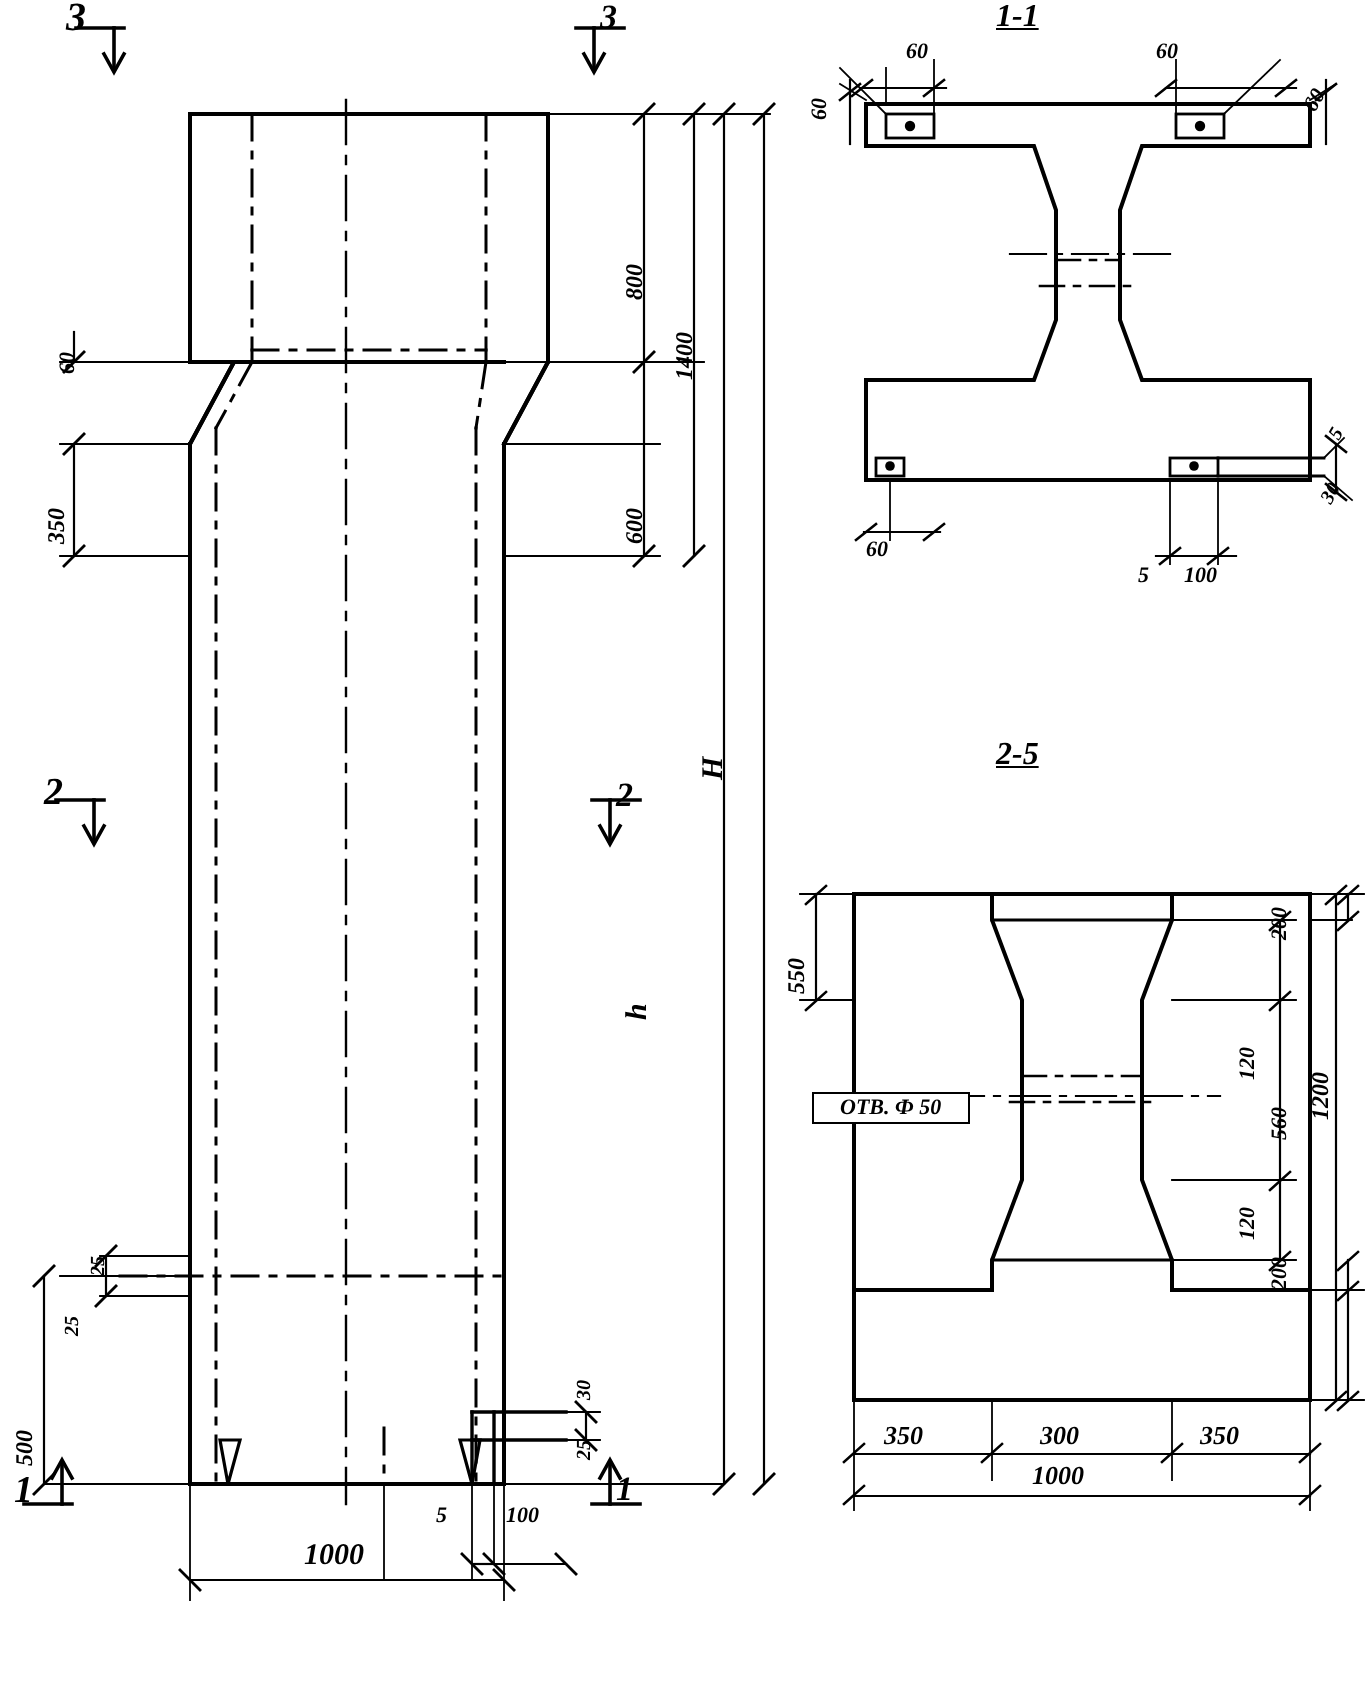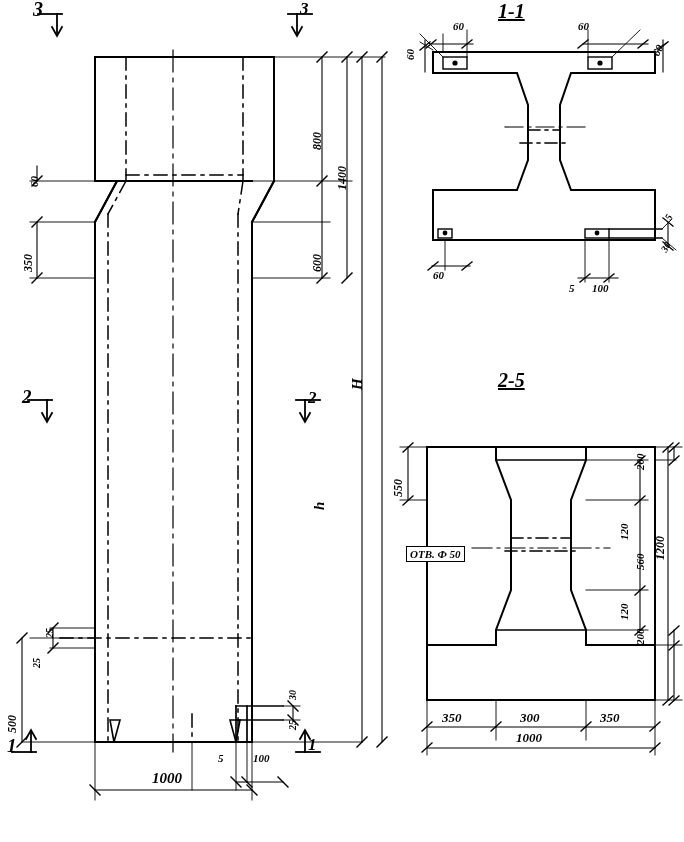--- a/index.html
+++ b/index.html
@@ -6,22 +6,22 @@
   body{width:684px;height:842px;position:relative;font-family:"Liberation Serif",serif;overflow:hidden;}
   #sheet{position:absolute;left:0;top:0;width:684px;height:842px;}
   .lbl{position:absolute;font-family:"Liberation Serif",serif;font-weight:bold;font-style:italic;color:#000;white-space:nowrap;}
   .s10{font-size:10px;}
   .s11{font-size:11px;}
   .s12{font-size:12px;}
   .s13{font-size:13px;}
   .s15{font-size:15px;}
   .s16{font-size:16px;}
   .rot{transform-origin:left top;}
-  .title{font-size:20px;font-weight:bold;font-style:italic;text-decoration:underline;}
-  .boxed{border:1.3px solid #000;padding:1px 3px;font-size:11px;font-weight:bold;font-style:italic;background:#fff;}
+  .title{font-size:16px;font-weight:bold;font-style:italic;text-decoration:underline;}
+  .boxed{border:1.3px solid #000;padding:1px 13px;font-size:11px;font-weight:bold;font-style:italic;background:#fff;}
 </style>
 </head>
 <body>
 
 <svg id="sheet" viewBox="0 0 684 842">
   <g fill="none" stroke="#000" stroke-width="1.7" stroke-linecap="square">
 
     <path d="M95,57 L274,57 L274,181 L252,222 L252,690 L252,742 L95,742 L95,690 L95,222 L117,181 L95,181 Z" stroke-width="2"></path>
 
     <path d="M95,57 L95,181"></path>

